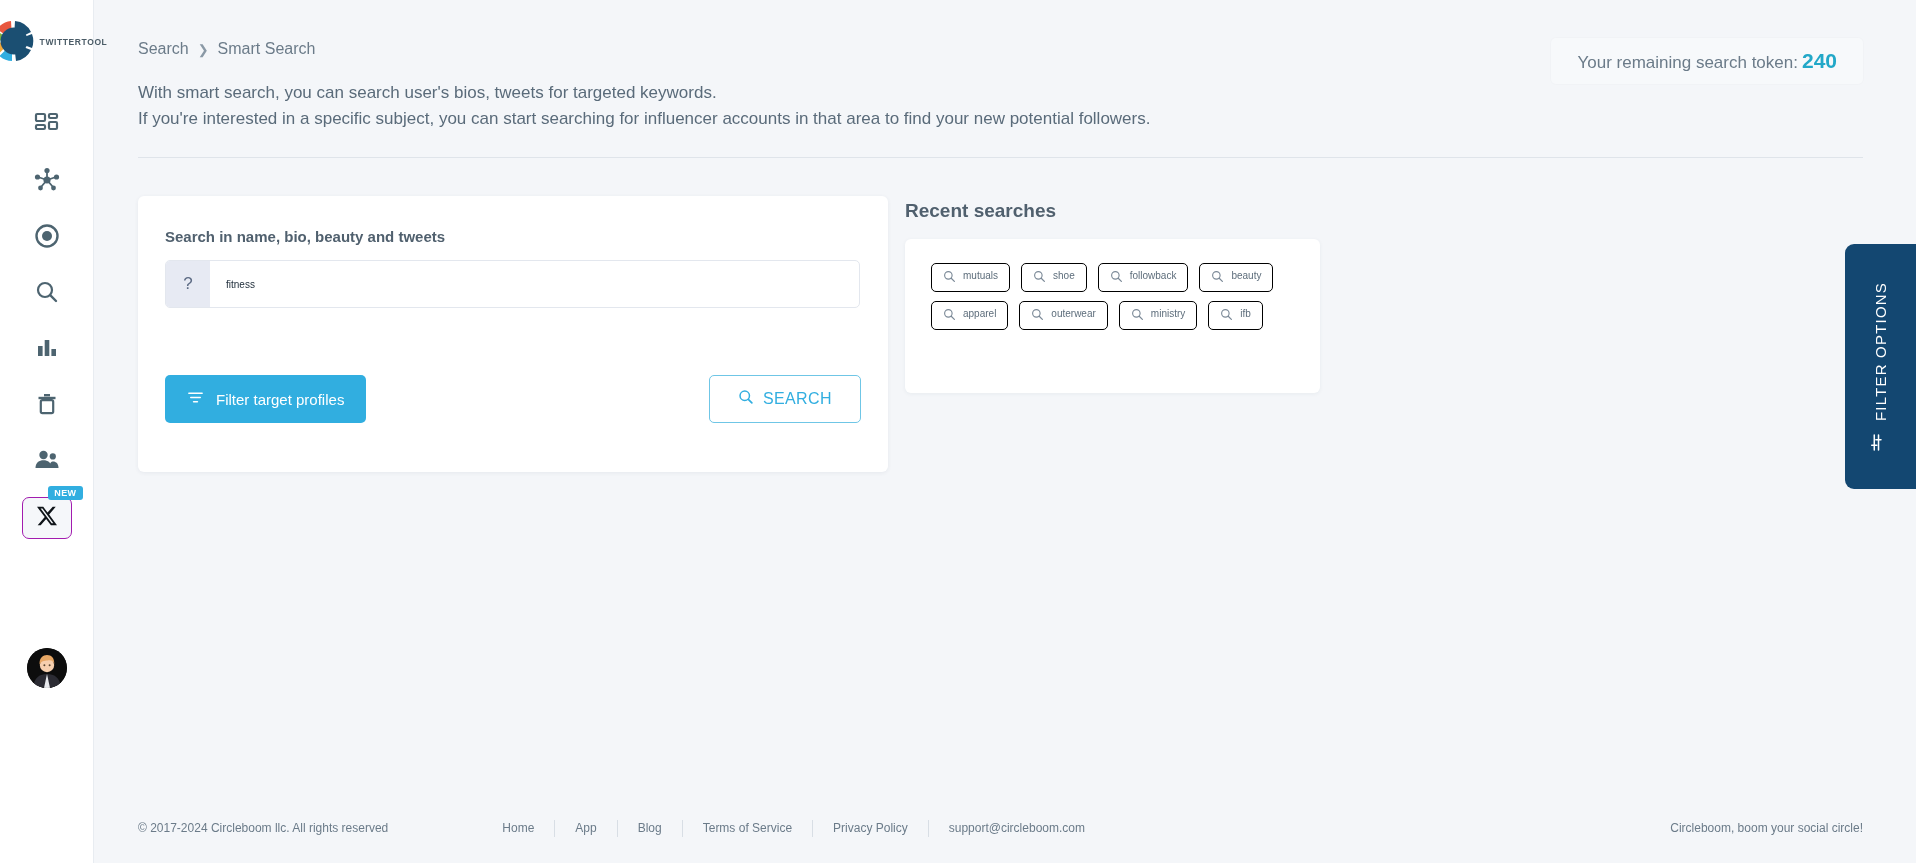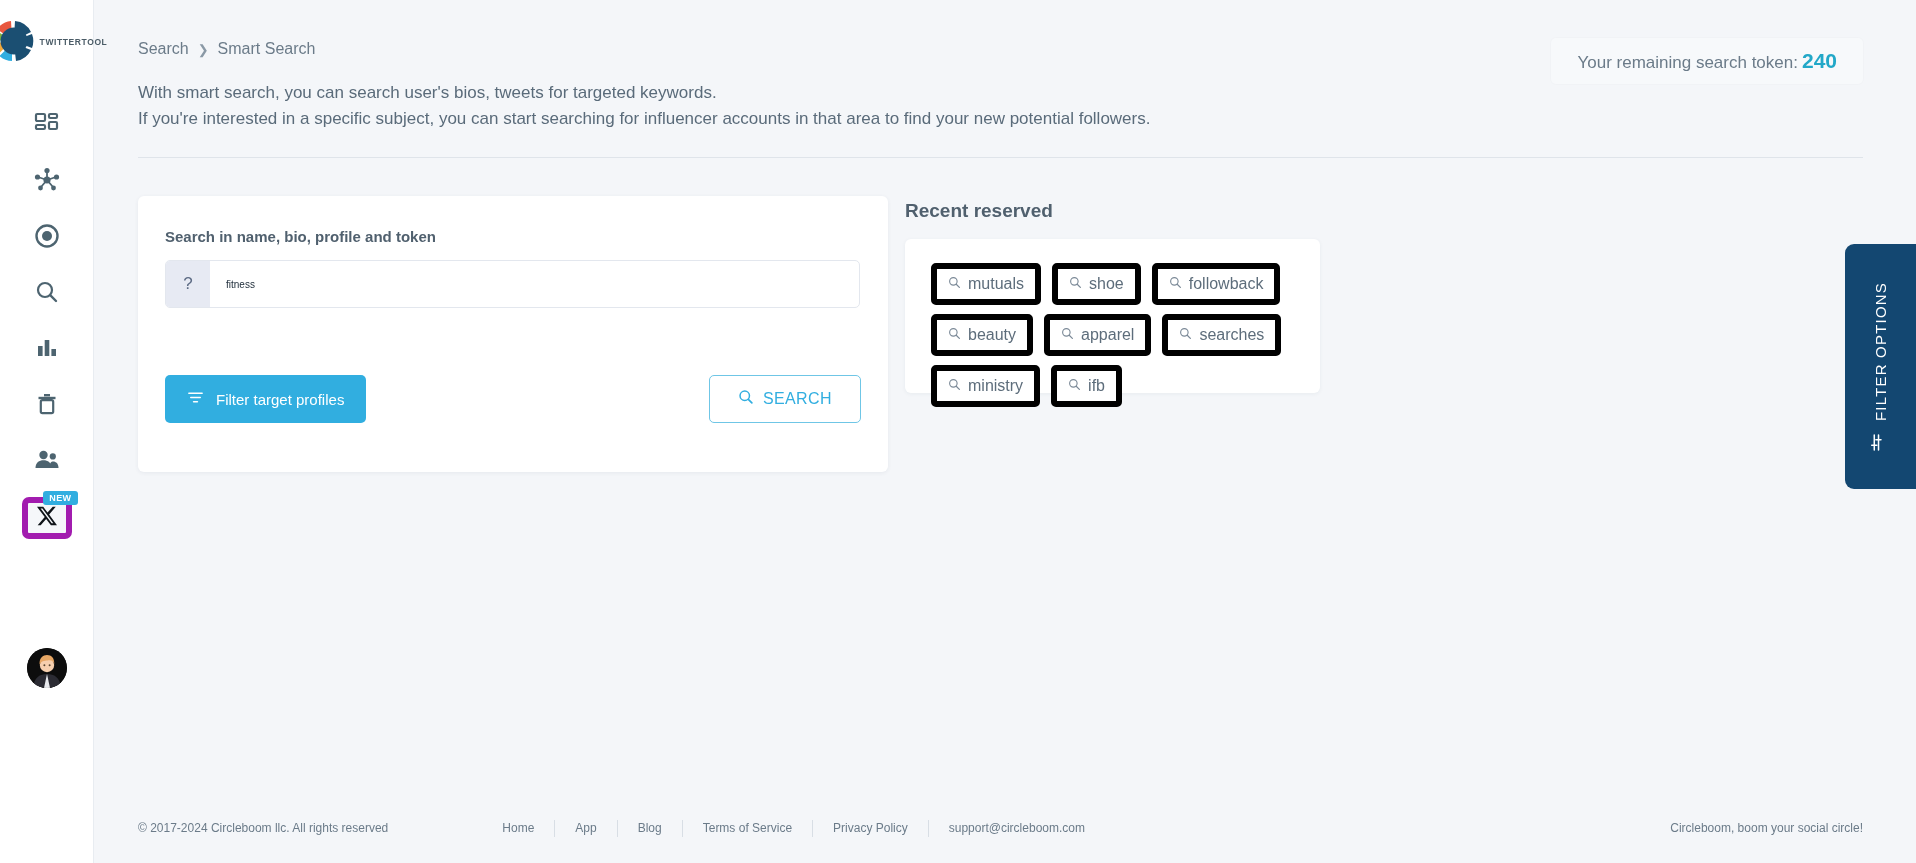--- a/index.html
+++ b/index.html
@@ -28,21 +28,21 @@
   }
   #nav { margin-top: 30px; display: flex; flex-direction: column; align-items: center; gap: 0; }
   .nav-item {
     width: 56px; height: 56px;
     display: flex; align-items: center; justify-content: center;
     position: relative; cursor: pointer;
   }
   .nav-item svg { fill: #4d6470; }
   .nav-x {
     width: 50px; height: 42px; border-radius: 7px;
-    background: #f5f7fa; border: 6px solid #a21caf;
+    background: #f5f7fa; border: 1px solid #a21caf;
     display:flex; align-items:center; justify-content:center;
     position: relative;
   }
   .new-badge {
     position: absolute; top: -12px; right: -12px;
     background: #31aee0; color: #fff;
     font-size: 9px; font-weight: 700; letter-spacing: .4px;
     padding: 2px 6px; border-radius: 3px;
   }
   #avatar-wrap { position:absolute; bottom: 175px; }
@@ -133,24 +133,24 @@
   }
   #recent-card {
     position: absolute; left: 811px; top: 239px;
     width: 415px; height: 154px;
     background: #fff; border-radius: 6px;
     box-shadow: 0 1px 4px rgba(40,60,80,0.06);
     padding: 24px 26px;
   }
   #recent-chips { display: flex; flex-wrap: wrap; gap: 9px 11px; }
   .chip {
-    display: inline-flex; align-items: center; gap: 7px;
-    border: 6px solid #000000; border-radius: 5px;
+    display: inline-flex; gap: 7px;
+    border: 1px solid #000000; border-radius: 5px;
     background: #fff; padding: 6px 11px;
-    font-size: 16px; color: #5d6d7b; cursor: pointer;
+    font-size: 10px; color: #5d6d7b; cursor: pointer;
     font-family: "Liberation Sans", sans-serif;
   }
   .chip svg { flex: none; }
 
   
   #filter-tab {
     position: absolute; right: 0; top: 244px;
     width: 71px; height: 245px;
     background: #134771; border-radius: 9px 0 0 9px;
     display: flex; align-items: center; justify-content: center;
@@ -323,21 +323,21 @@
     <div>If you're interested in a specific subject, you can start searching for influencer accounts in that area to find your new potential followers.</div>
   </div>
 
   <div id="token-pill">
     <span>Your remaining search token:</span><span class="count">240</span>
   </div>
 
   <div id="divider"></div>
 
   <div id="search-card">
-    <div id="search-label">Search in name, bio, profile and token</div>
+    <div id="search-label">Search in name, bio, beauty and tweets</div>
 
     <div id="search-field">
       <div id="search-prefix">?</div>
       <input id="search-input" type="text" value="fitness" style="">
     </div>
 
     <button id="filter-btn">
       <span>
         <svg width="17" height="17" viewBox="0 0 18 18">
           <line x1="2" y1="4.5" x2="16" y2="4.5" stroke="#fff" stroke-width="1.7" stroke-linecap="round"></line>
@@ -352,21 +352,21 @@
       <span>
         <svg width="16" height="16" viewBox="0 0 18 18">
           <circle cx="7.6" cy="7.6" r="5.3" fill="none" stroke="#31aee0" stroke-width="1.7"></circle>
           <line x1="11.6" y1="11.6" x2="15.6" y2="15.6" stroke="#31aee0" stroke-width="1.9" stroke-linecap="round"></line>
         </svg>
       </span>
       <span>SEARCH</span>
     </button>
   </div>
 
-  <div id="recent-title">Recent reserved</div>
+  <div id="recent-title">Recent searches</div>
   <div id="recent-card">
     <div id="recent-chips">
       <span class="chip">
         <span><svg width="13" height="13" viewBox="0 0 16 16">
               <circle cx="6.6" cy="6.6" r="4.6" fill="none" stroke="#7b8997" stroke-width="1.4"></circle>
               <line x1="10.1" y1="10.1" x2="14" y2="14" stroke="#7b8997" stroke-width="1.5" stroke-linecap="round"></line>
             </svg></span>
         <span>mutuals</span>
       </span>
       <span class="chip">
@@ -395,21 +395,21 @@
               <circle cx="6.6" cy="6.6" r="4.6" fill="none" stroke="#7b8997" stroke-width="1.4"></circle>
               <line x1="10.1" y1="10.1" x2="14" y2="14" stroke="#7b8997" stroke-width="1.5" stroke-linecap="round"></line>
             </svg></span>
         <span>apparel</span>
       </span>
       <span class="chip">
         <span><svg width="13" height="13" viewBox="0 0 16 16">
               <circle cx="6.6" cy="6.6" r="4.6" fill="none" stroke="#7b8997" stroke-width="1.4"></circle>
               <line x1="10.1" y1="10.1" x2="14" y2="14" stroke="#7b8997" stroke-width="1.5" stroke-linecap="round"></line>
             </svg></span>
-        <span>searches</span>
+        <span>outerwear</span>
       </span>
       <span class="chip">
         <span><svg width="13" height="13" viewBox="0 0 16 16">
               <circle cx="6.6" cy="6.6" r="4.6" fill="none" stroke="#7b8997" stroke-width="1.4"></circle>
               <line x1="10.1" y1="10.1" x2="14" y2="14" stroke="#7b8997" stroke-width="1.5" stroke-linecap="round"></line>
             </svg></span>
         <span>ministry</span>
       </span>
       <span class="chip">
         <span><svg width="13" height="13" viewBox="0 0 16 16">

